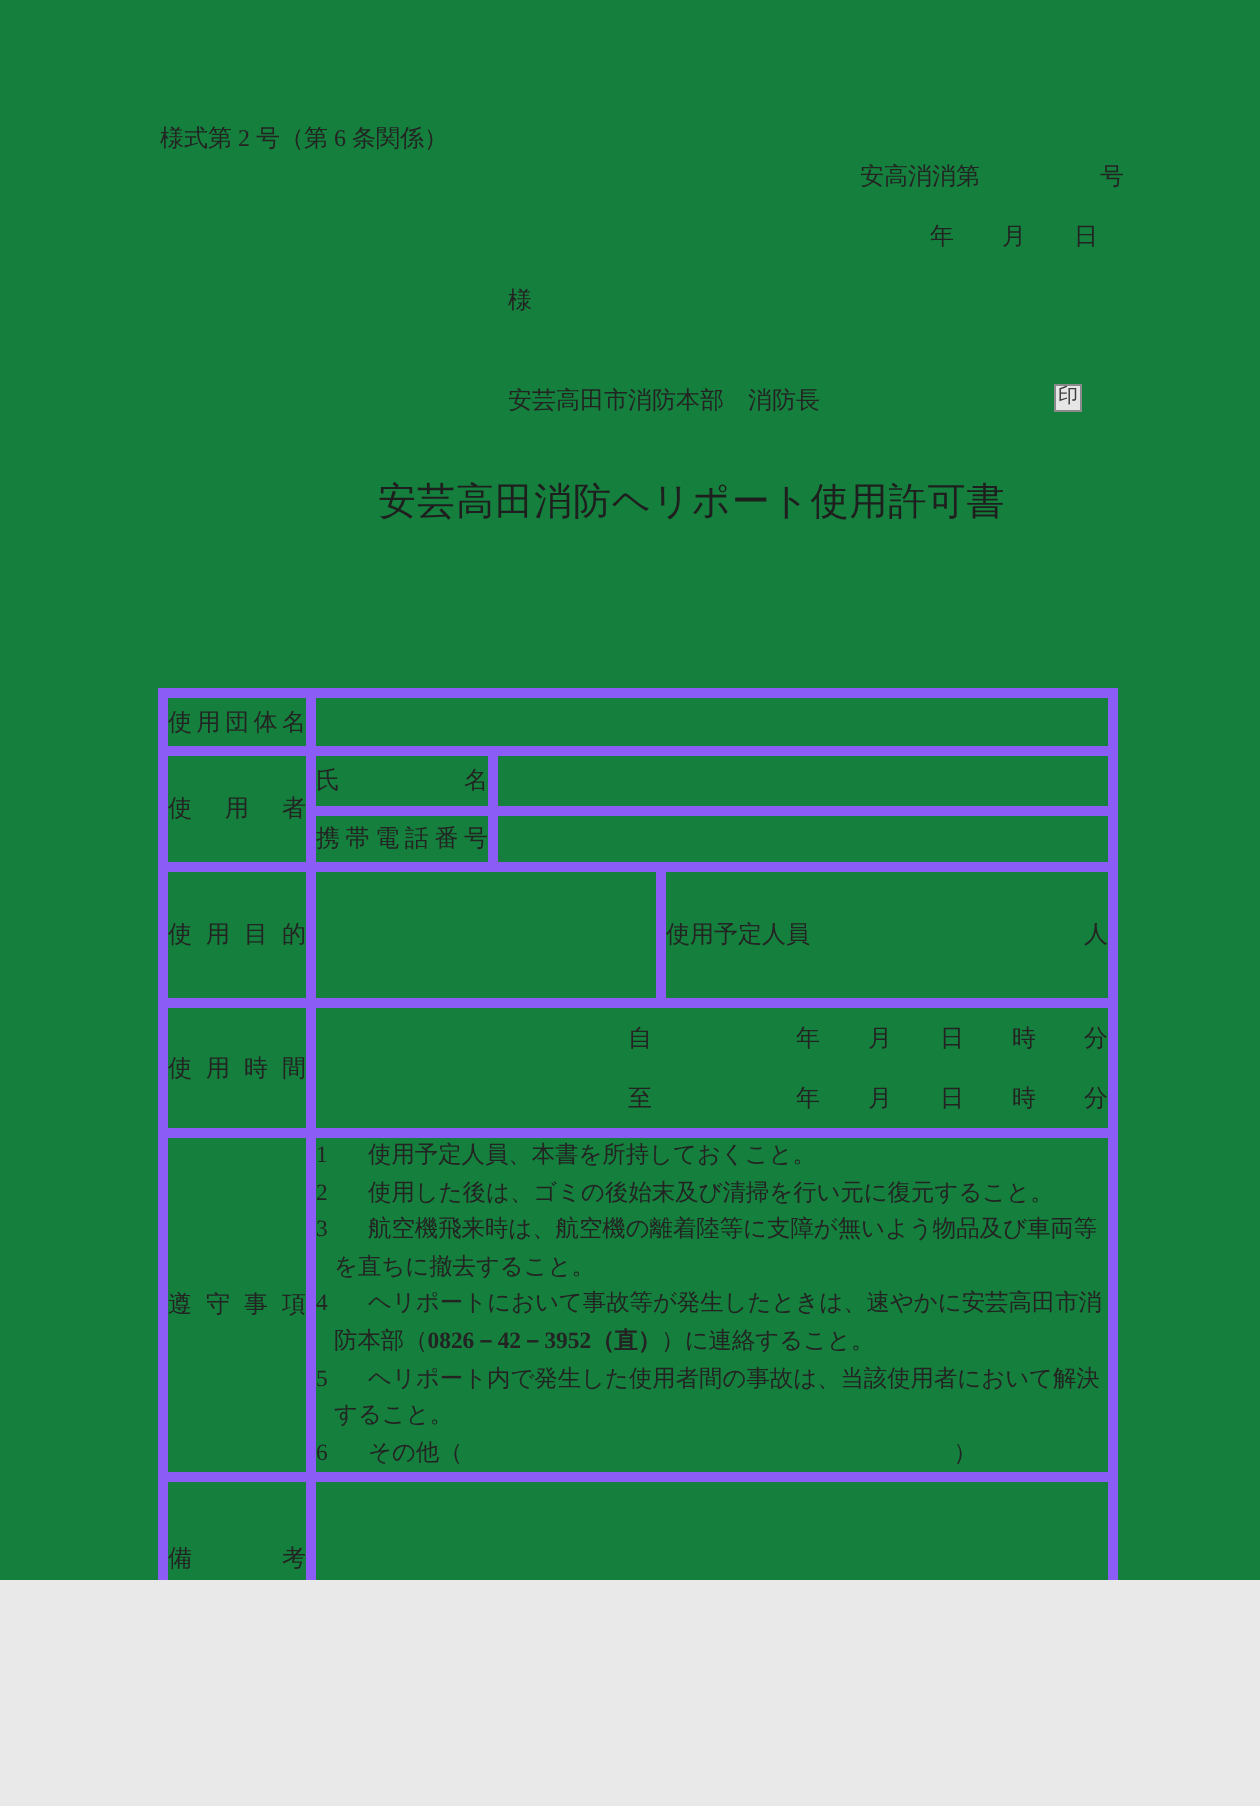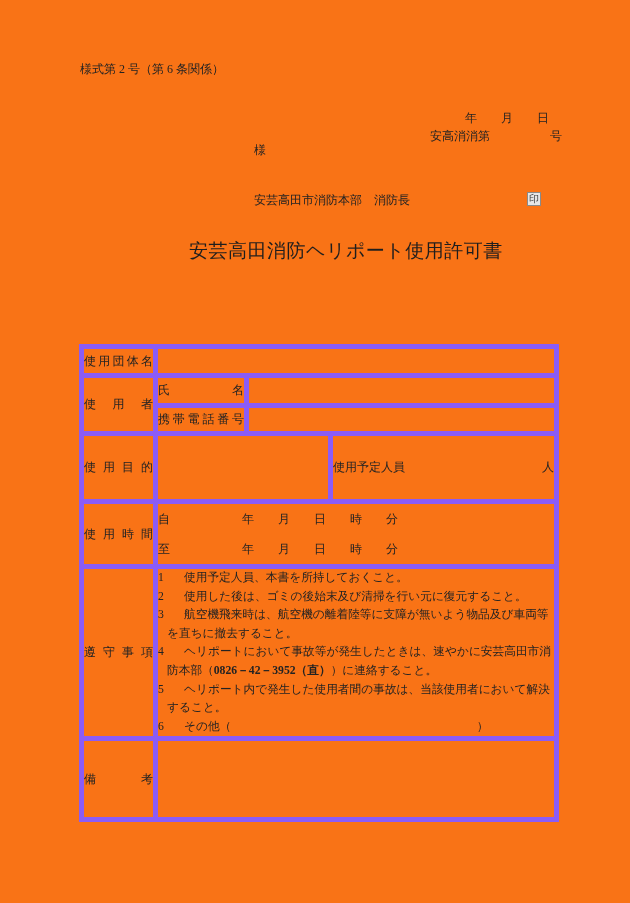--- a/index.html
+++ b/index.html
@@ -1,29 +1,29 @@
 <!DOCTYPE html>
 <html><head>
 <meta charset="utf-8">
 <style>
   * { margin: 0; padding: 0; box-sizing: border-box; }
   html, body { background: #e9e9e9; }
   body { font-family: "Liberation Serif", "DejaVu Serif", serif; }
   .page {
     position: relative;
-    width: 630px; height: 903px;
+    width: 630px; height: 790px;
     margin: 0 auto;
-    background: #f97316;
+    background: #15803d;
     color: #232323;
     font-size: 12px;
     overflow: hidden;
   }
   .abs { position: absolute; white-space: pre; }
   .form-number { left: 80px; top: 61px; }
-  .doc-number  { left: 430px; top: 80px; margin-top: 48px; }
+  .doc-number  { left: 430px; top: 80px; }
   .date-line   { left: 465px; top: 110px; }
   .addressee   { left: 254px; top: 142px; }
   .issuer      { left: 254px; top: 192px; }
   .seal {
     position: absolute; left: 527px; top: 192px;
     width: 14px; height: 14px;
     border: 1px solid #8a8a8a;
     background: #e6e6e6;
     color: #3c3c3c;
     font-size: 10px; line-height: 12px;
@@ -58,21 +58,21 @@
   td.sublabel { padding: 0 7px; }
   td.sublabel .jlabel {
     display: block;
     text-align: justify;
     text-align-last: justify;
   }
   td.capacity-cell { padding: 0 8px; }
   .capacity-wrap {
     display: flex; justify-content: space-between; align-items: flex-start;
   }
-  td.time-cell { padding: 2px 4px 0 13px; }
+  td.time-cell { padding: 2px 4px 0 13px; text-align: right; }
   .time-line { display: block; line-height: 30px; white-space: pre; }
   td.rules-cell {
     padding: 3px 4px 0 10px;
     vertical-align: top;
     font-size: 11.7px;
     line-height: 18.6px;
   }
   .rule-item { padding-left: 9px; text-indent: -9px; }
   .rule-num { display: inline-block; width: 26px; text-indent: 0; }
   .phone-strong { font-weight: bold; }

